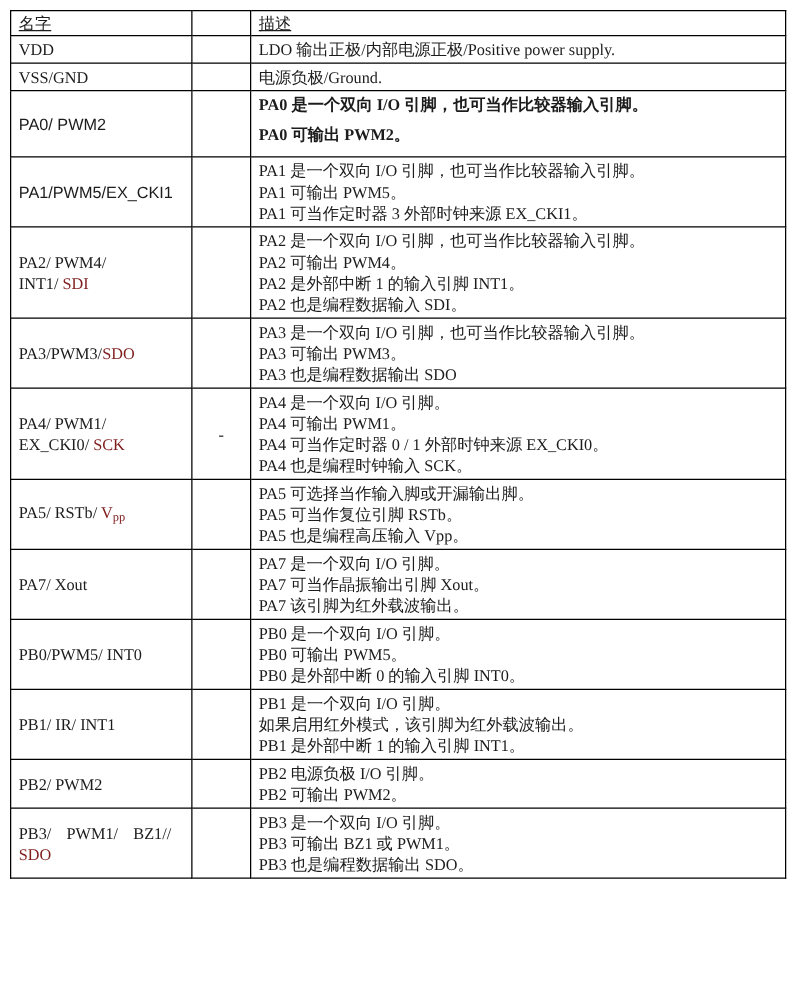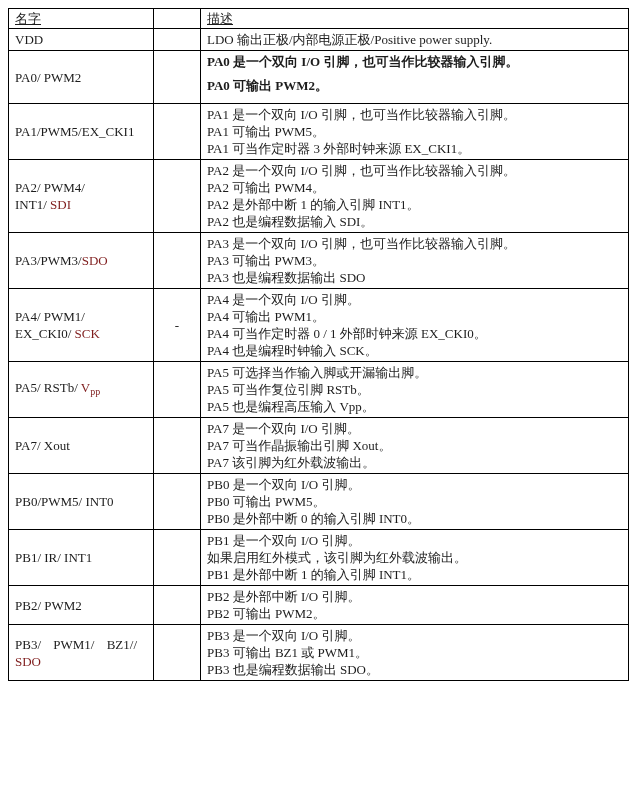--- a/index.html
+++ b/index.html
@@ -37,21 +37,21 @@
     line-height: 15px;
     text-decoration: underline;
   }
   td.name-cell { vertical-align: middle; }
   td.note-cell {
     vertical-align: middle;
     text-align: center;
   }
   td.desc-cell.v-middle { vertical-align: middle; font-family: Liberation Serif, serif; }
   tr.row-tall td { height: 44px; }
-  .sans { font-family: Liberation Serif, serif; }
+  .sans { font-family: Liberation Sans, sans-serif; }
   .desc-bold {
     font-family: "Liberation Sans", sans-serif;
     font-weight: bold;
     line-height: 24px;
   }
   .red { color: #7f1d1d; }
   .sub {
     font-size: 10px;
     vertical-align: -3px;
   }
@@ -79,20 +79,29 @@
       <tr>
         <td class="name-cell">
           <div class="name-line name-line-first"><span>VDD</span></div>
         </td>
         <td class="note-cell"></td>
         <td class="desc-cell v-middle">
           <div class="desc-line">LDO 输出正极/内部电源正极/Positive power supply.</div>
         </td>
       </tr>
       <tr>
+        <td class="name-cell">
+          <div class="name-line name-line-first"><span>VSS/GND</span></div>
+        </td>
+        <td class="note-cell"></td>
+        <td class="desc-cell v-middle">
+          <div class="desc-line">电源负极/Ground.</div>
+        </td>
+      </tr>
+      <tr>
         <td class="name-cell sans">
           <div class="name-line name-line-first"><span>PA0/ PWM2</span></div>
         </td>
         <td class="note-cell"></td>
         <td class="desc-cell desc-bold v-middle">
           <div class="desc-line">PA0 是一个双向 I/O 引脚，也可当作比较器输入引脚。</div>
           <div class="desc-line">PA0 可输出 PWM2。</div>
         </td>
       </tr>
       <tr>
@@ -186,21 +195,21 @@
           <div class="desc-line">如果启用红外模式，该引脚为红外载波输出。</div>
           <div class="desc-line">PB1 是外部中断 1 的输入引脚 INT1。</div>
         </td>
       </tr>
       <tr>
         <td class="name-cell">
           <div class="name-line name-line-first"><span>PB2/ PWM2</span></div>
         </td>
         <td class="note-cell"></td>
         <td class="desc-cell">
-          <div class="desc-line">PB2 是外部中断 I/O 引脚。</div>
+          <div class="desc-line">PB2 电源负极 I/O 引脚。</div>
           <div class="desc-line">PB2 可输出 PWM2。</div>
         </td>
       </tr>
       <tr>
         <td class="name-cell spread-words">
           <div class="name-line name-line-first"><span>PB3/ PWM1/ BZ1//</span></div>
           <div class="name-line"><span class="red">SDO</span></div>
         </td>
         <td class="note-cell"></td>
         <td class="desc-cell">

